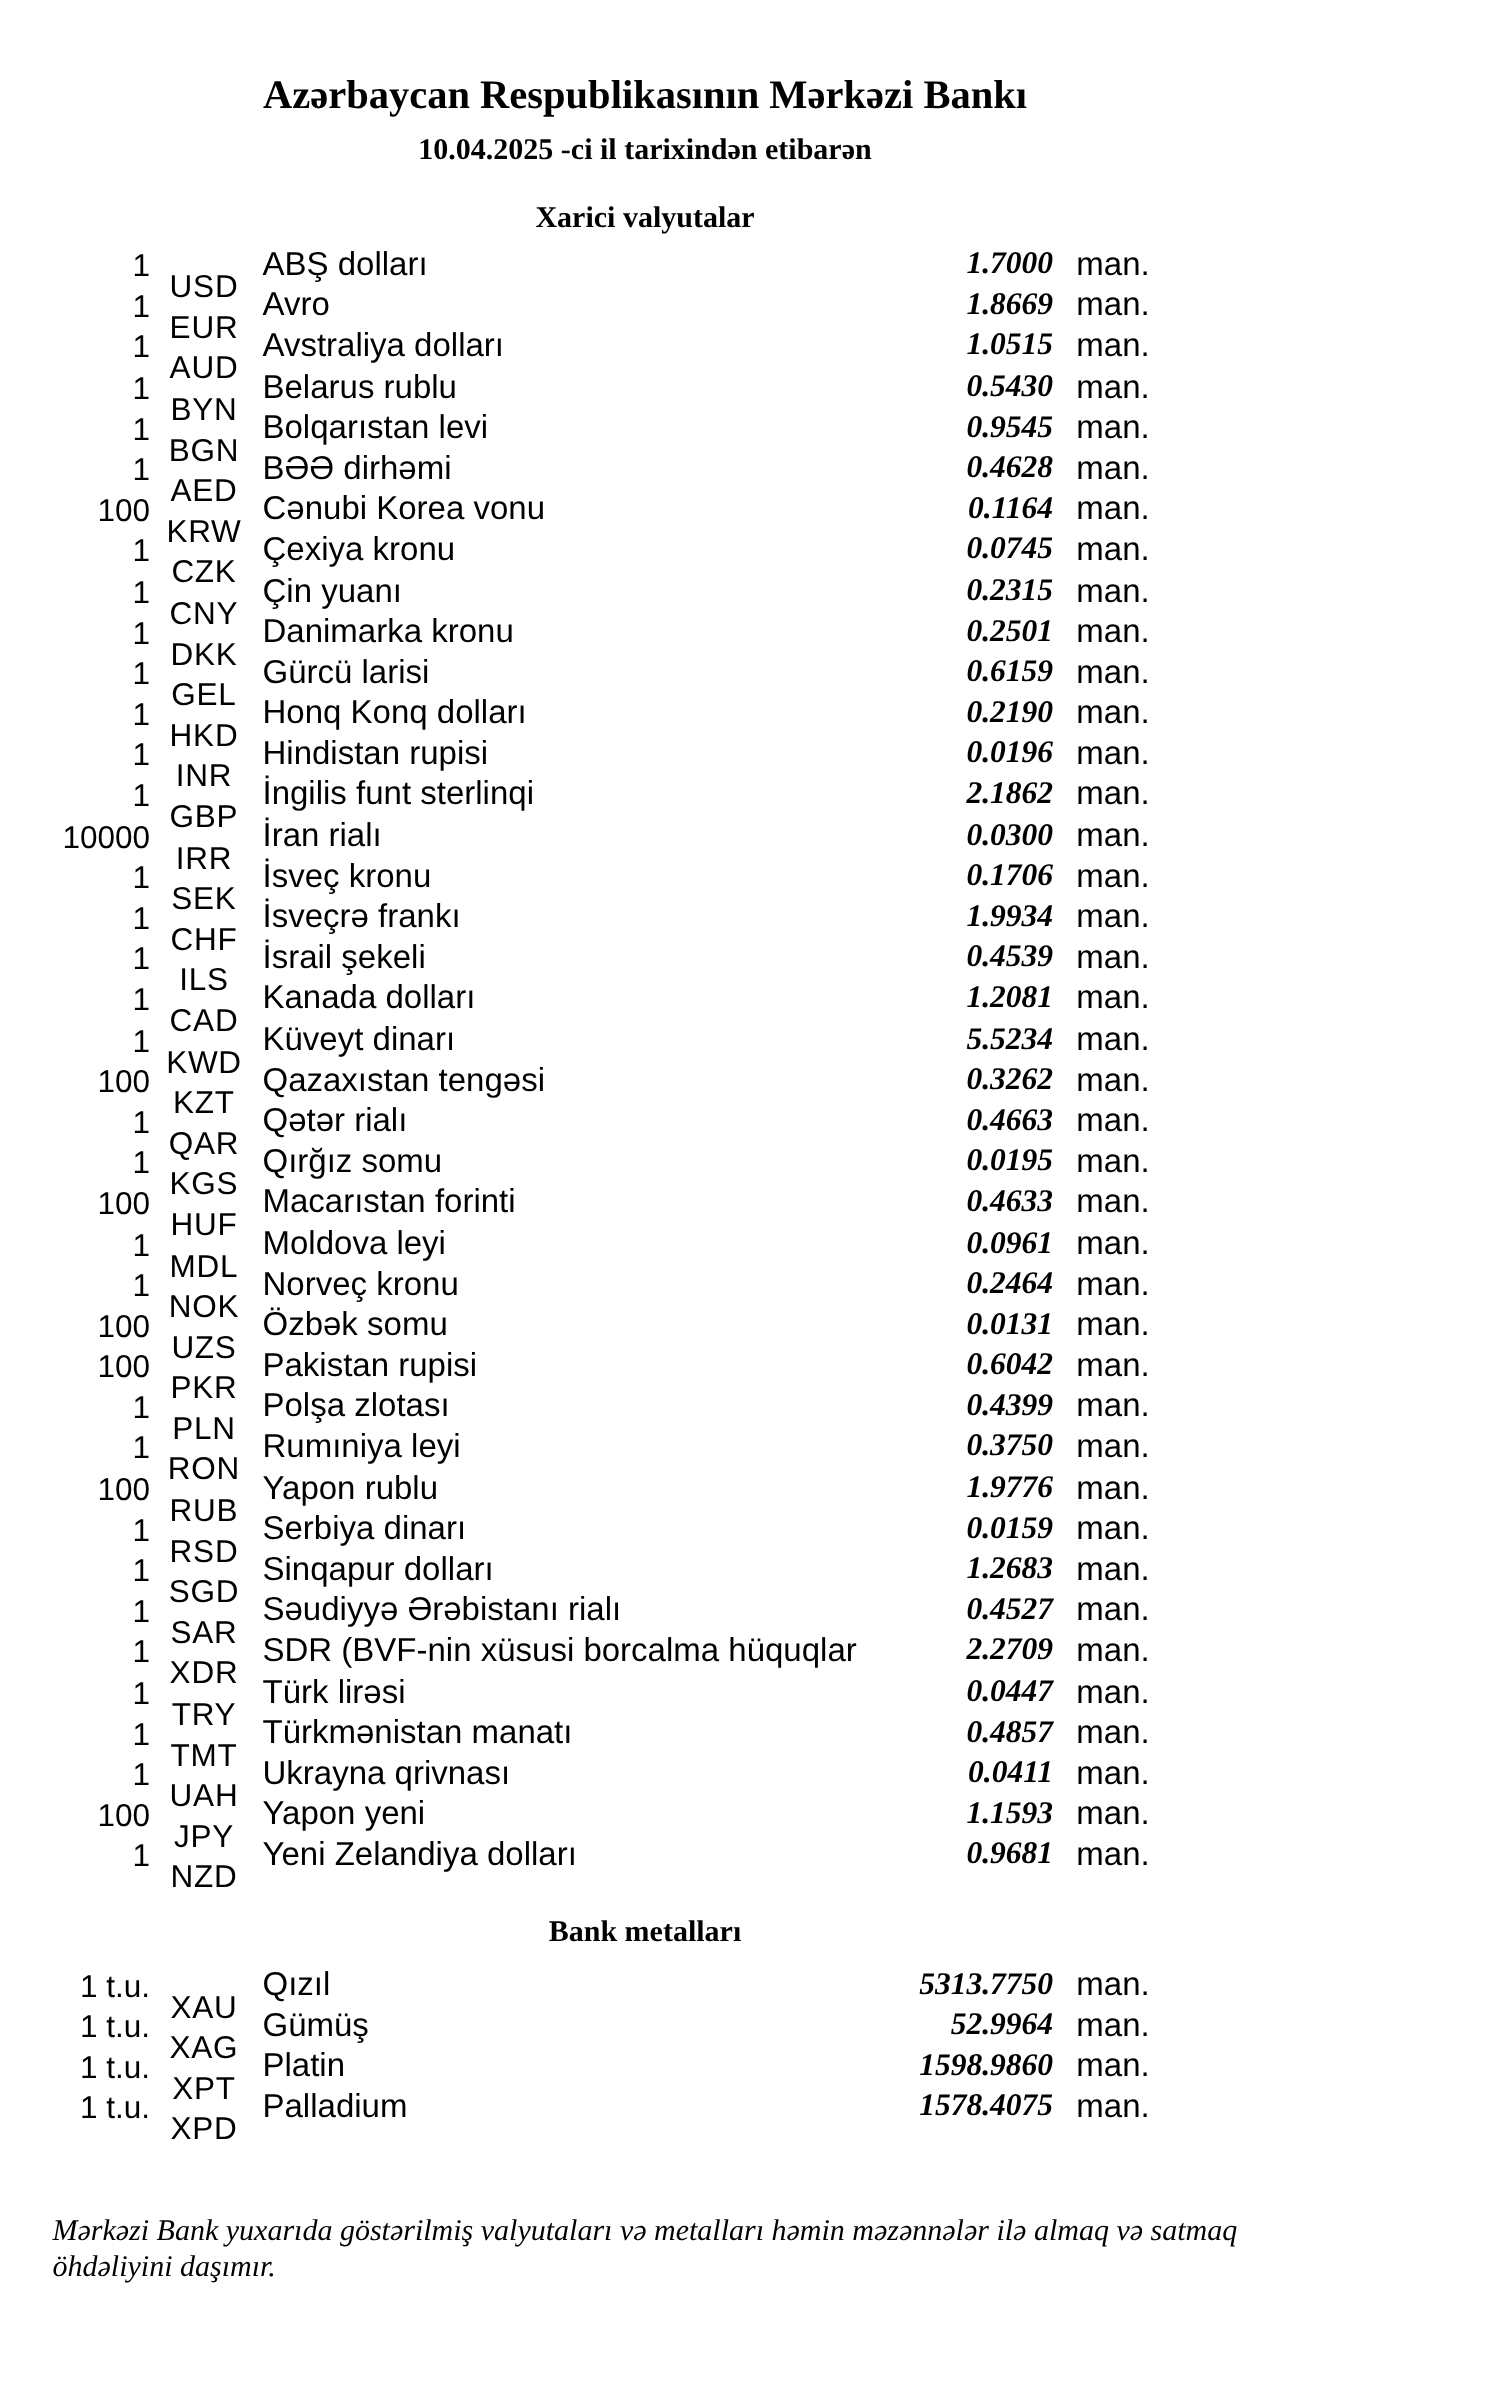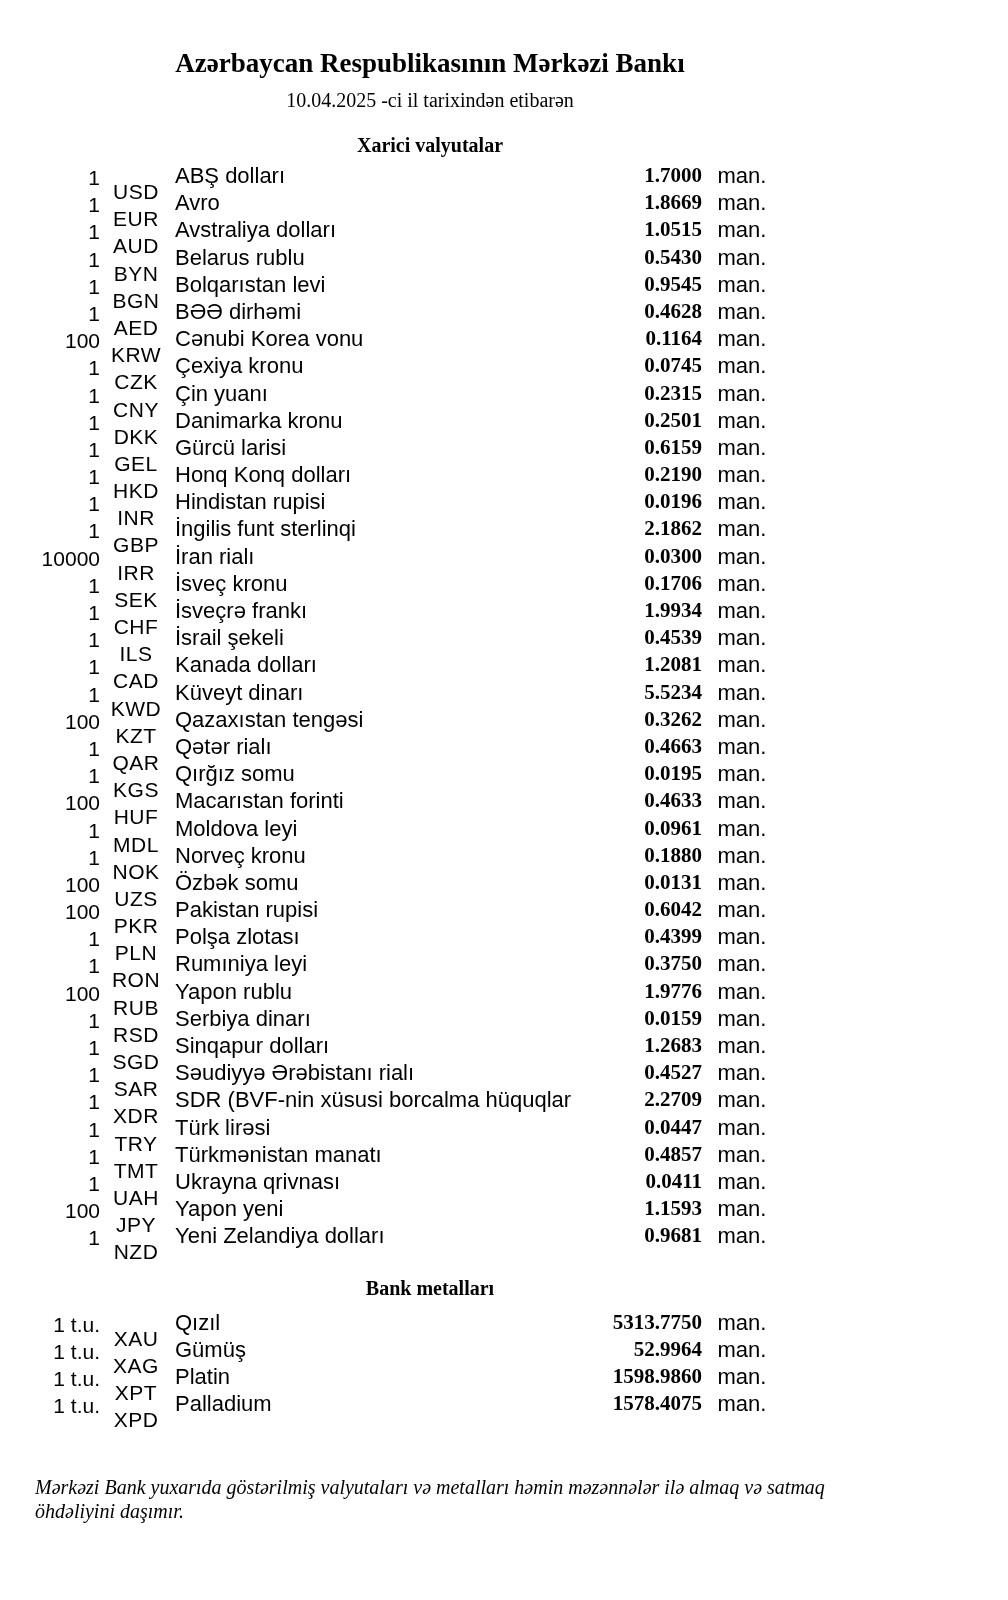--- a/index.html
+++ b/index.html
@@ -21,21 +21,21 @@
     text-align: center;
     font-family: "Liberation Serif", serif;
     font-weight: bold;
     font-size: 27px;
     line-height: 31px;
   }
   .doc-date {
     margin-top: 9px;
     text-align: center;
     font-family: "Liberation Serif", serif;
-    font-weight: normal;
+    font-weight: bold;
     font-size: 20px;
     line-height: 24px;
   }
   .doc-subtitle {
     margin-top: 9px;
     text-align: center;
     font-family: "Liberation Serif", serif;
     font-weight: bold;
     font-size: 20px;
     line-height: 24px;
@@ -76,20 +76,21 @@
     letter-spacing: 0.5px;
   }
   .row .name {
     text-align: left;
     padding-left: 3px;
     overflow: hidden;
   }
   .row .rate {
     text-align: right;
     font-family: "Liberation Serif", serif;
+    font-style: italic;
     font-weight: bold;
     font-size: 21px;
   }
   .row .unit {
     text-align: center;
     padding-left: 13px;
   }
   .footer-note {
     margin: 58px 25px 0 35px;
     font-family: "Liberation Serif", serif;
@@ -308,21 +309,21 @@
     <span class="code">MDL</span>
     <span class="name">Moldova leyi</span>
     <span class="rate">0.0961</span>
     <span class="unit">man.</span>
   </div>
 
   <div class="row">
     <span class="qty">1</span>
     <span class="code">NOK</span>
     <span class="name">Norveç kronu</span>
-    <span class="rate">0.1880</span>
+    <span class="rate">0.2464</span>
     <span class="unit">man.</span>
   </div>
 
   <div class="row">
     <span class="qty">100</span>
     <span class="code">UZS</span>
     <span class="name">Özbək somu</span>
     <span class="rate">0.0131</span>
     <span class="unit">man.</span>
   </div>

